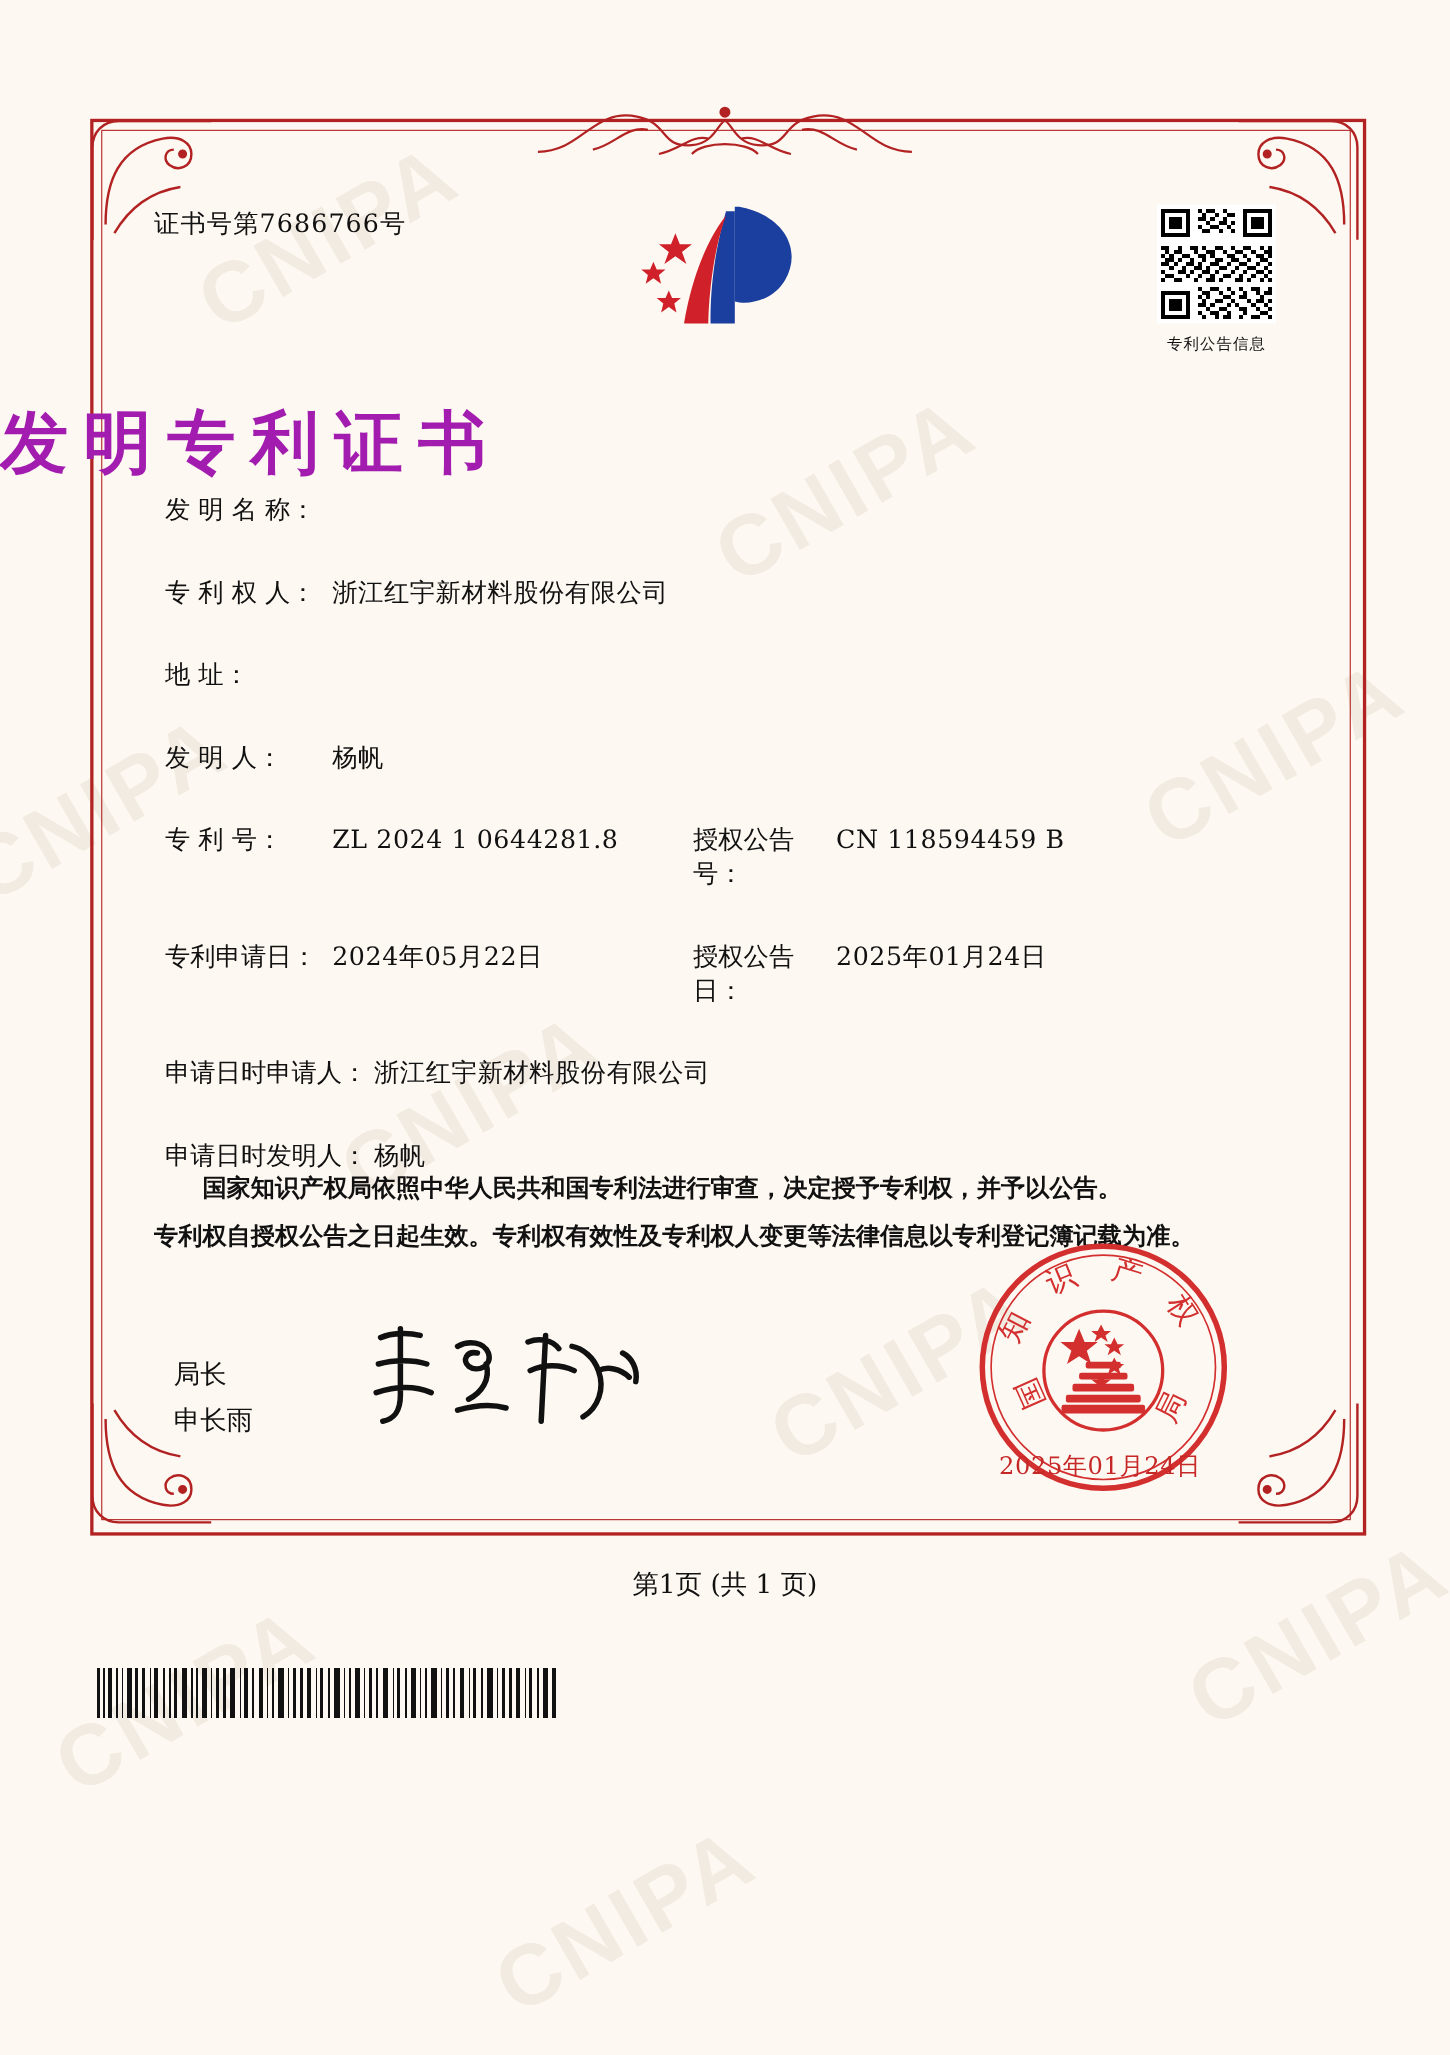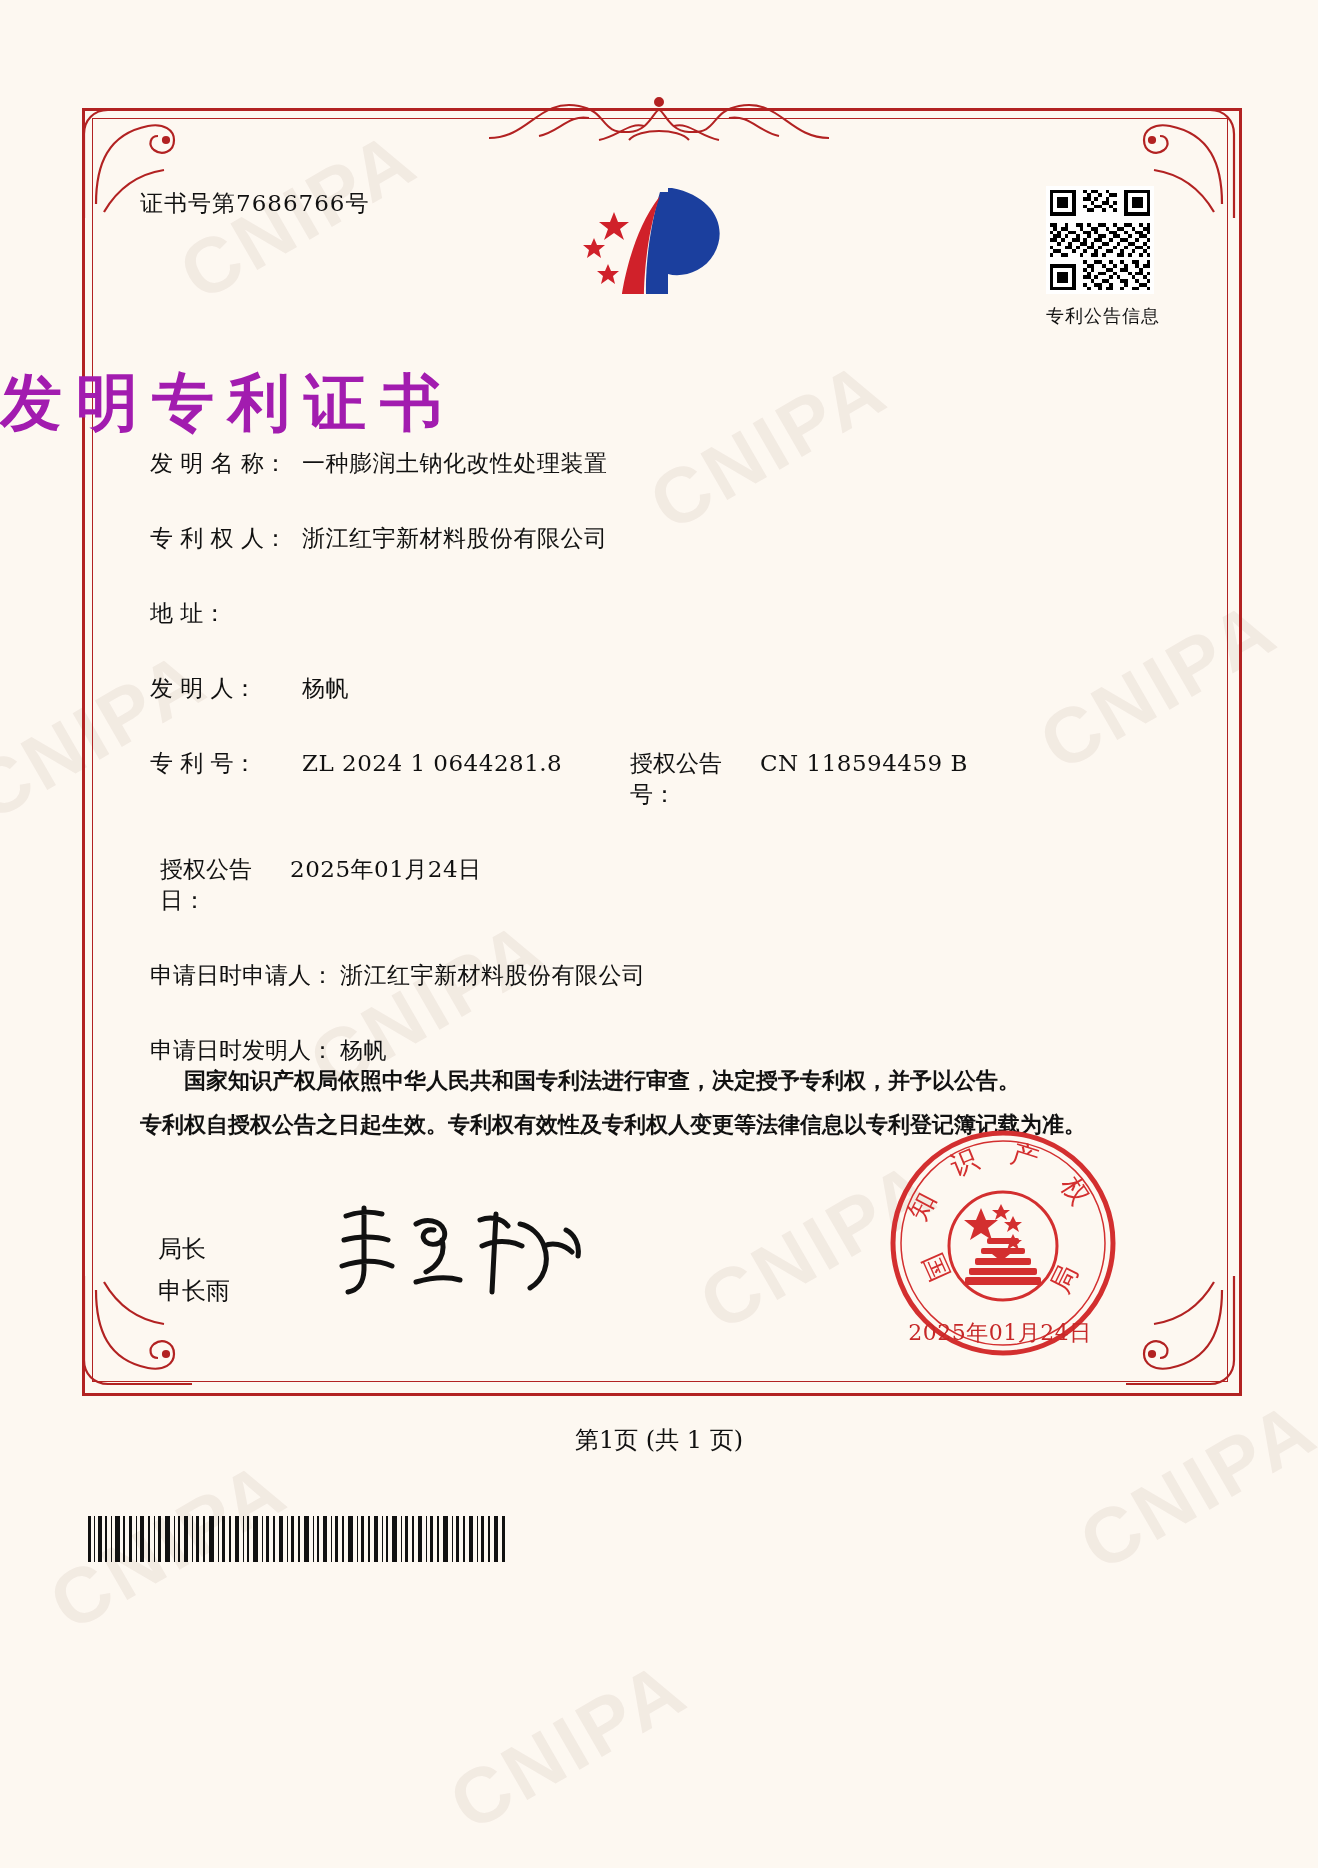--- a/index.html
+++ b/index.html
@@ -56,21 +56,21 @@
     width:190px;height:118px;
   }
   .qr-wrap{
     position:absolute;right:158px;top:186px;text-align:center;
   }
   .qr{
     width:108px;height:108px;background:#fff;
     display:block;
   }
   .qr-label{
-    margin-top:10px;font-size:18px;color:#111;letter-spacing:1px;
+    margin-top:10px;font-size:14px;color:#111;letter-spacing:1px;
   }
   .title{
     position:absolute;left:0;right:0;top:320px;text-align:left;
     font-size:62px;font-weight:bold;letter-spacing:14px;
     color:#a21caf;font-family:"DejaVu Serif","Liberation Serif",serif;margin-top:41px;
   }
 
   .fields{position:absolute;left:150px;top:448px;width:1010px;}
   .row{
     display:flex;align-items:baseline;margin-bottom:44px;
@@ -347,21 +347,20 @@
   </svg>
   <div class="qr-label">专利公告信息</div>
 </div>
 
 <div class="title">发明专利证书</div>
 
 <div class="fields">
 
   <div class="row">
     <div class="lbl spread">发 明 名 称：</div>
-    <div class="val">一种膨润土钠化改性处理装置</div>
   </div>
 
   <div class="row">
     <div class="lbl spread">专 利 权 人：</div>
     <div class="val">浙江红宇新材料股份有限公司</div>
   </div>
 
   <div class="row">
     <div class="lbl spread">地        址：</div>
   </div>
@@ -376,20 +375,24 @@
       <div class="lbl">专 利 号：</div>
       <div class="val">ZL 2024 1 0644281.8</div>
     </div>
     <div class="half">
       <div class="lbl2">授权公告号：</div>
       <div class="val">CN 118594459 B</div>
     </div>
   </div>
 
   <div class="row row2">
+    <div class="half left">
+      <div class="lbl">专利申请日：</div>
+      <div class="val">2024年05月22日</div>
+    </div>
     <div class="half">
       <div class="lbl2">授权公告日：</div>
       <div class="val">2025年01月24日</div>
     </div>
   </div>
 
   <div class="row">
     <div class="lbl" style="width:190px">申请日时申请人：</div>
     <div class="val">浙江红宇新材料股份有限公司</div>
   </div>

